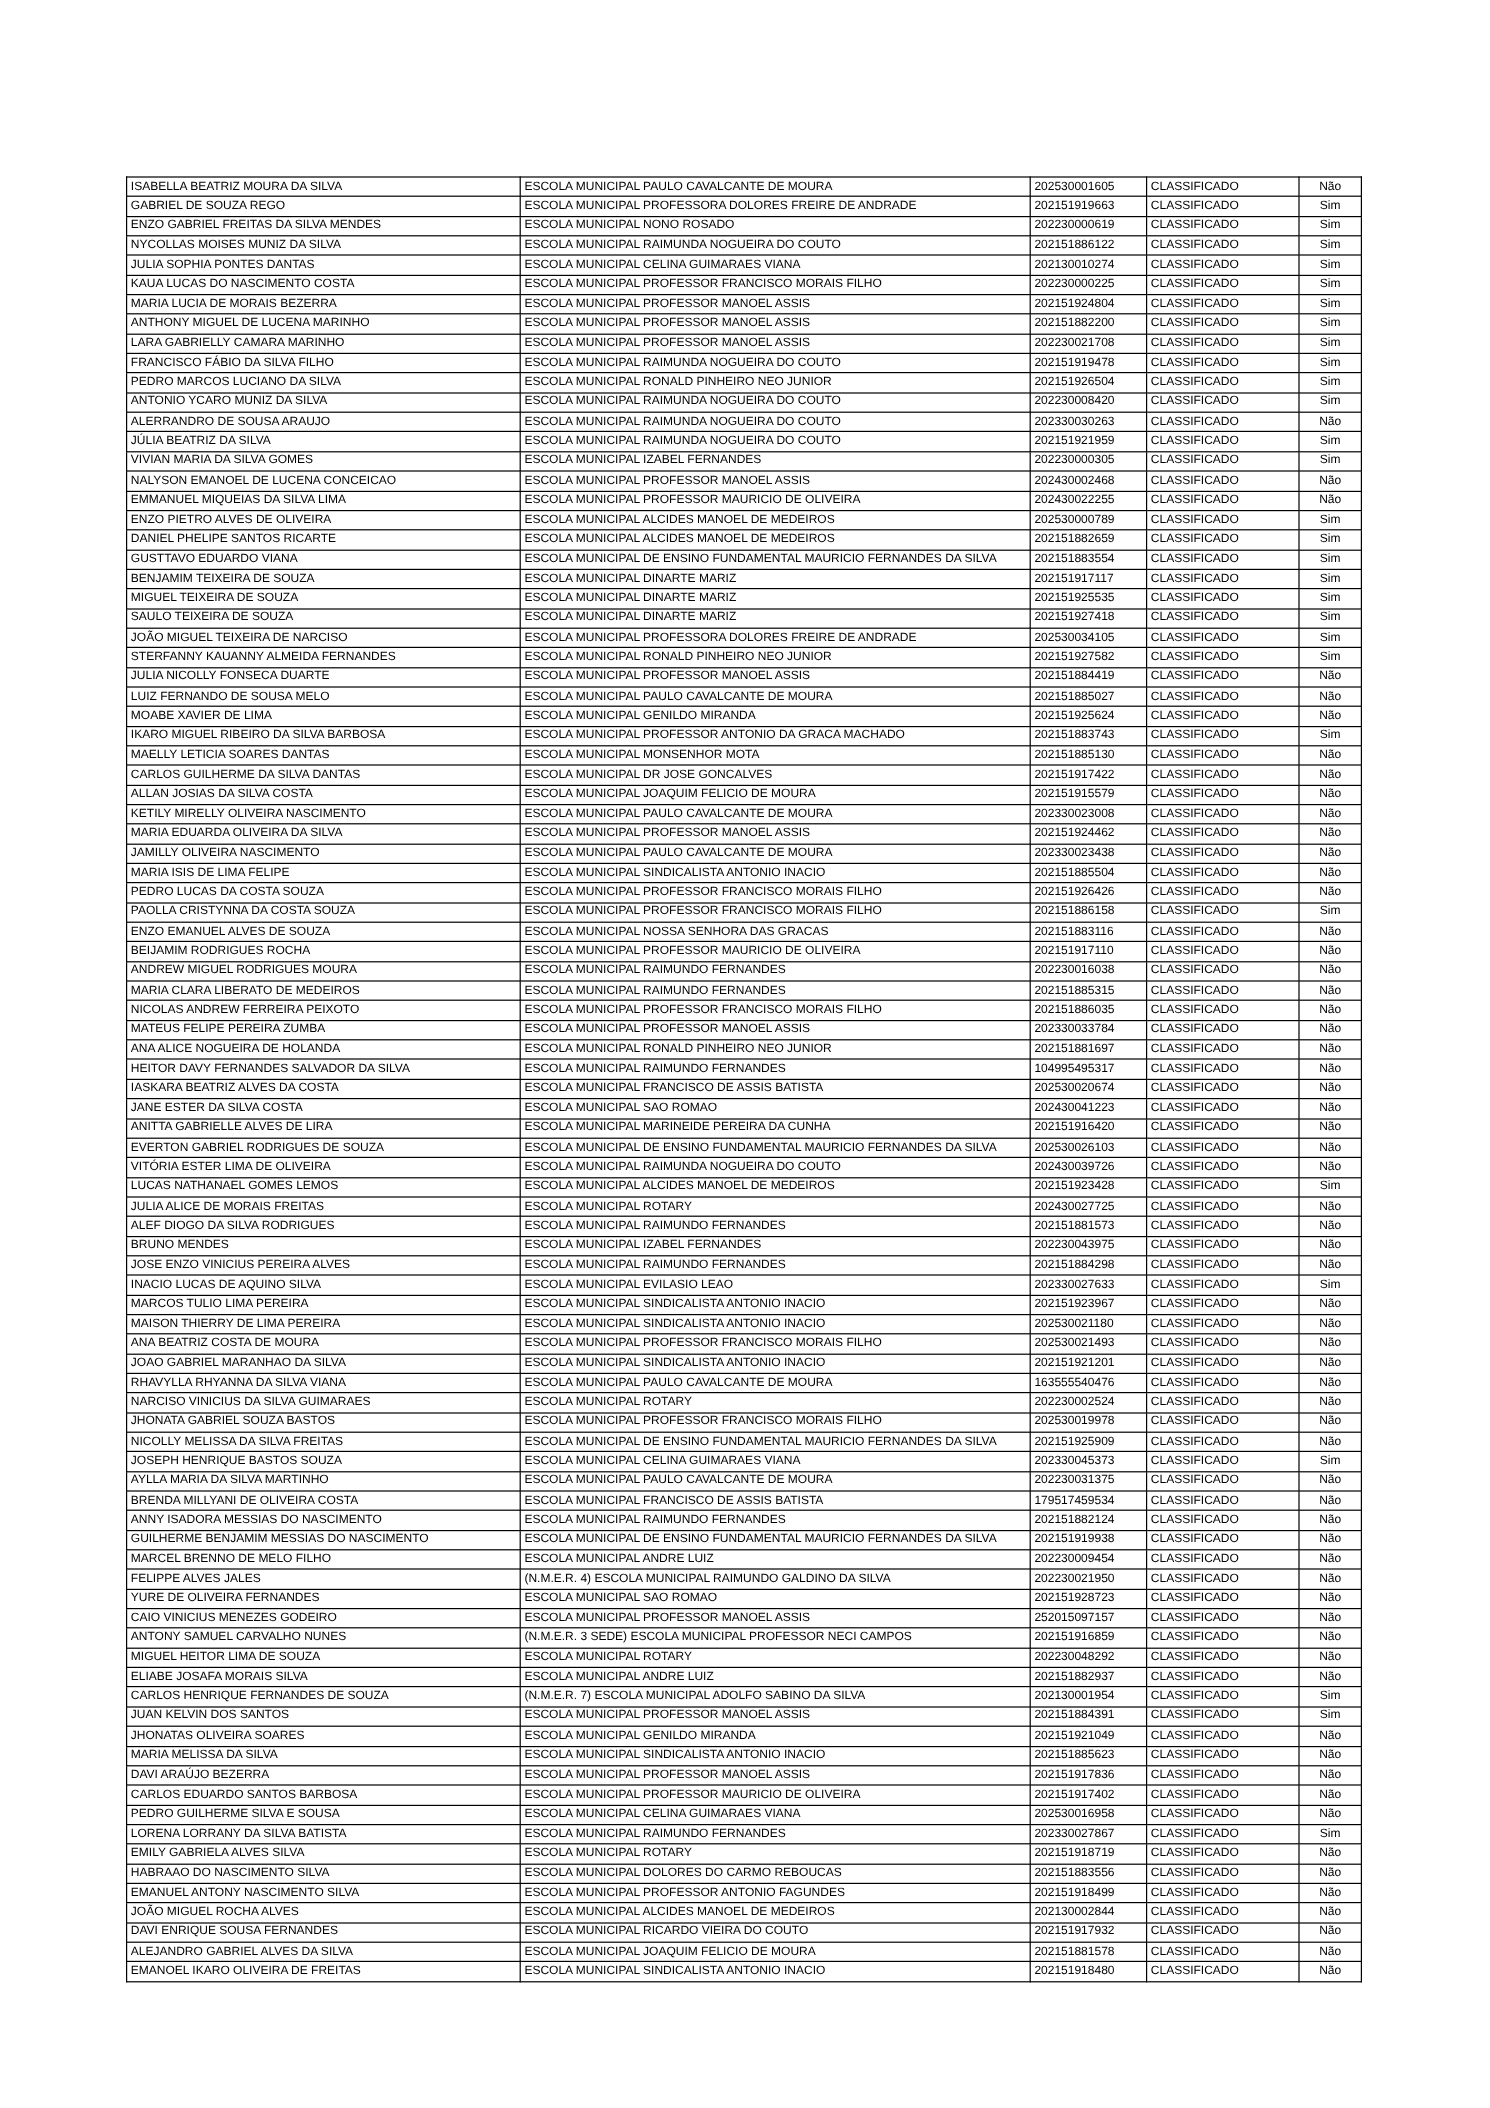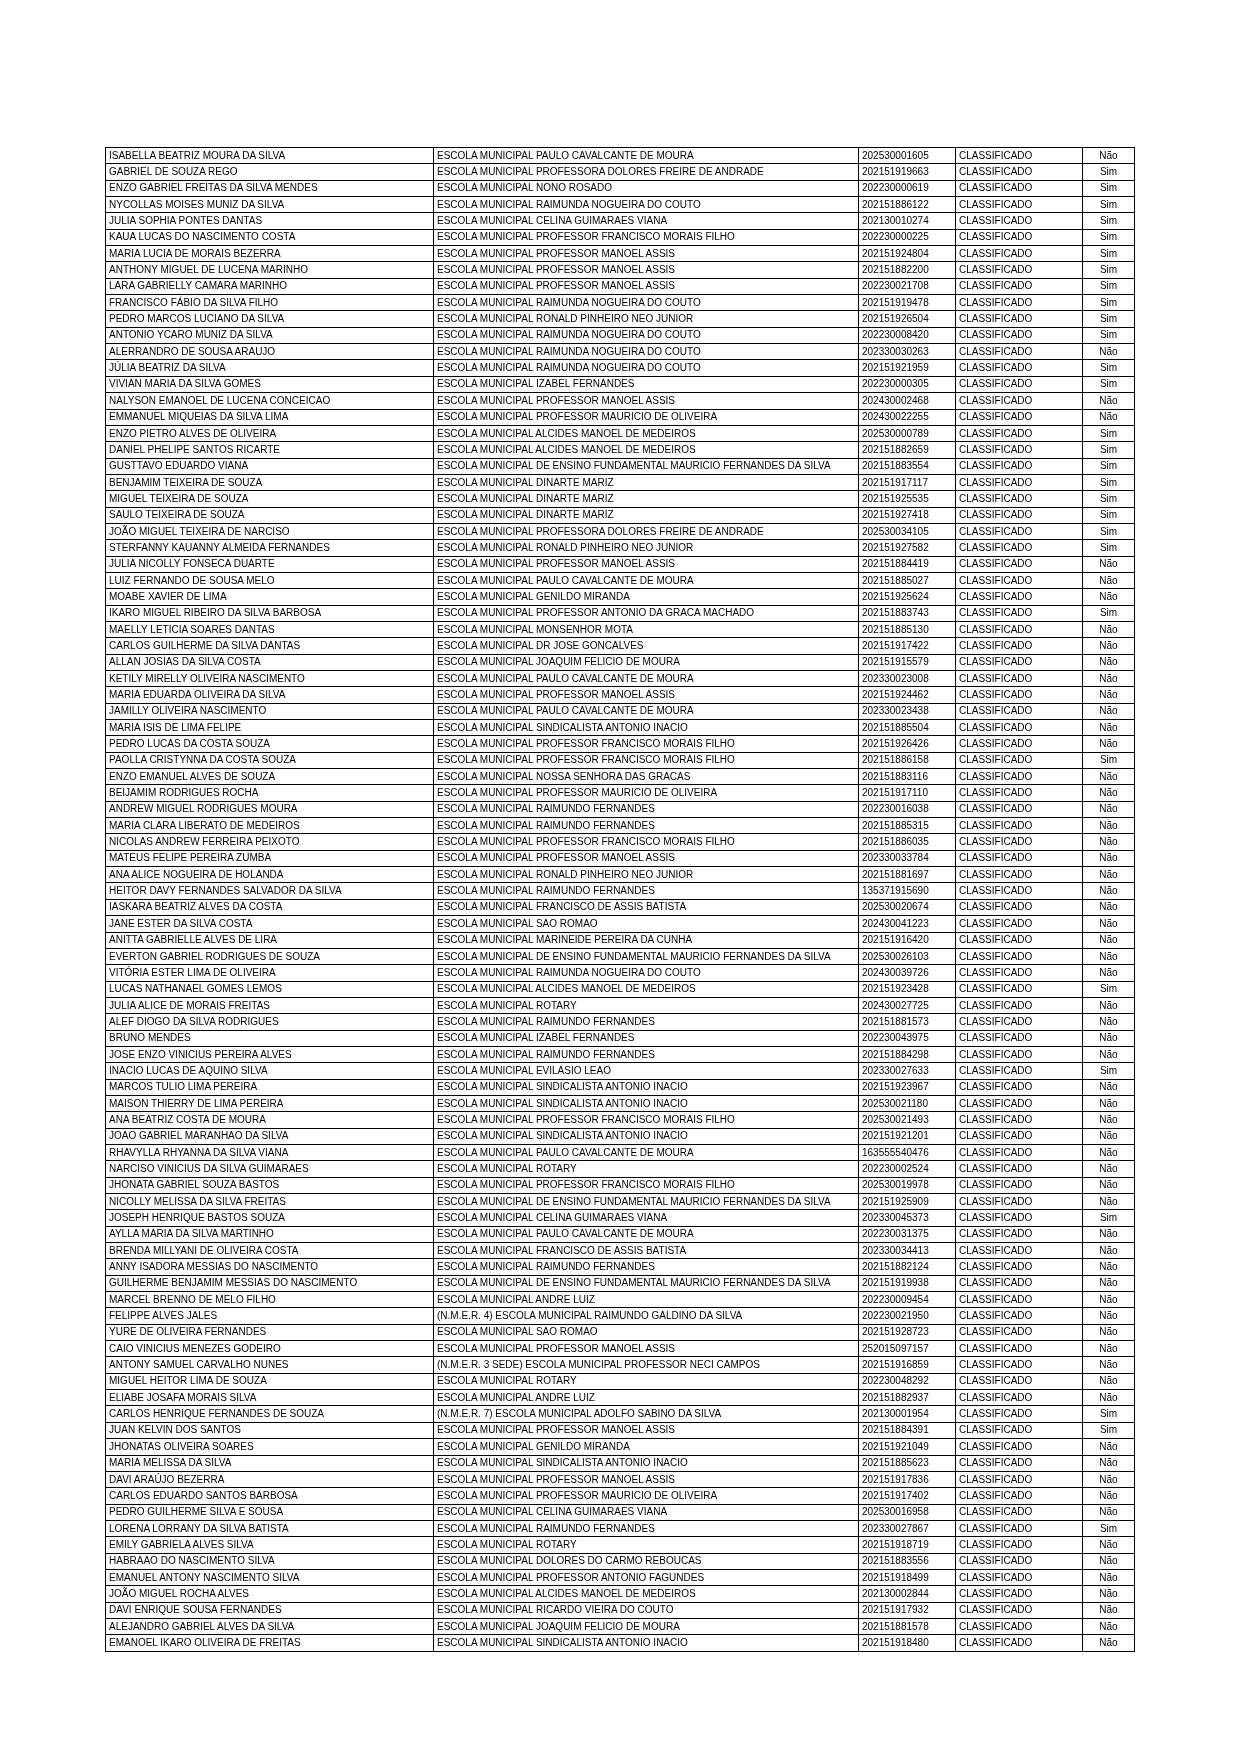--- a/index.html
+++ b/index.html
@@ -372,21 +372,21 @@
         <tr>
           <td class="c0">ANA ALICE NOGUEIRA DE HOLANDA</td>
           <td class="c1">ESCOLA MUNICIPAL RONALD PINHEIRO NEO JUNIOR</td>
           <td class="c2">202151881697</td>
           <td class="c3">CLASSIFICADO</td>
           <td class="c4">Não</td>
         </tr>
         <tr>
           <td class="c0">HEITOR DAVY FERNANDES SALVADOR DA SILVA</td>
           <td class="c1">ESCOLA MUNICIPAL RAIMUNDO FERNANDES</td>
-          <td class="c2">135371915690</td>
+          <td class="c2">104995495317</td>
           <td class="c3">CLASSIFICADO</td>
           <td class="c4">Não</td>
         </tr>
         <tr>
           <td class="c0">IASKARA BEATRIZ ALVES DA COSTA</td>
           <td class="c1">ESCOLA MUNICIPAL FRANCISCO DE ASSIS BATISTA</td>
           <td class="c2">202530020674</td>
           <td class="c3">CLASSIFICADO</td>
           <td class="c4">Não</td>
         </tr>
@@ -526,21 +526,21 @@
         <tr>
           <td class="c0">AYLLA MARIA DA SILVA MARTINHO</td>
           <td class="c1">ESCOLA MUNICIPAL PAULO CAVALCANTE DE MOURA</td>
           <td class="c2">202230031375</td>
           <td class="c3">CLASSIFICADO</td>
           <td class="c4">Não</td>
         </tr>
         <tr>
           <td class="c0">BRENDA MILLYANI DE OLIVEIRA COSTA</td>
           <td class="c1">ESCOLA MUNICIPAL FRANCISCO DE ASSIS BATISTA</td>
-          <td class="c2">202330034413</td>
+          <td class="c2">179517459534</td>
           <td class="c3">CLASSIFICADO</td>
           <td class="c4">Não</td>
         </tr>
         <tr>
           <td class="c0">ANNY ISADORA MESSIAS DO NASCIMENTO</td>
           <td class="c1">ESCOLA MUNICIPAL RAIMUNDO FERNANDES</td>
           <td class="c2">202151882124</td>
           <td class="c3">CLASSIFICADO</td>
           <td class="c4">Não</td>
         </tr>

